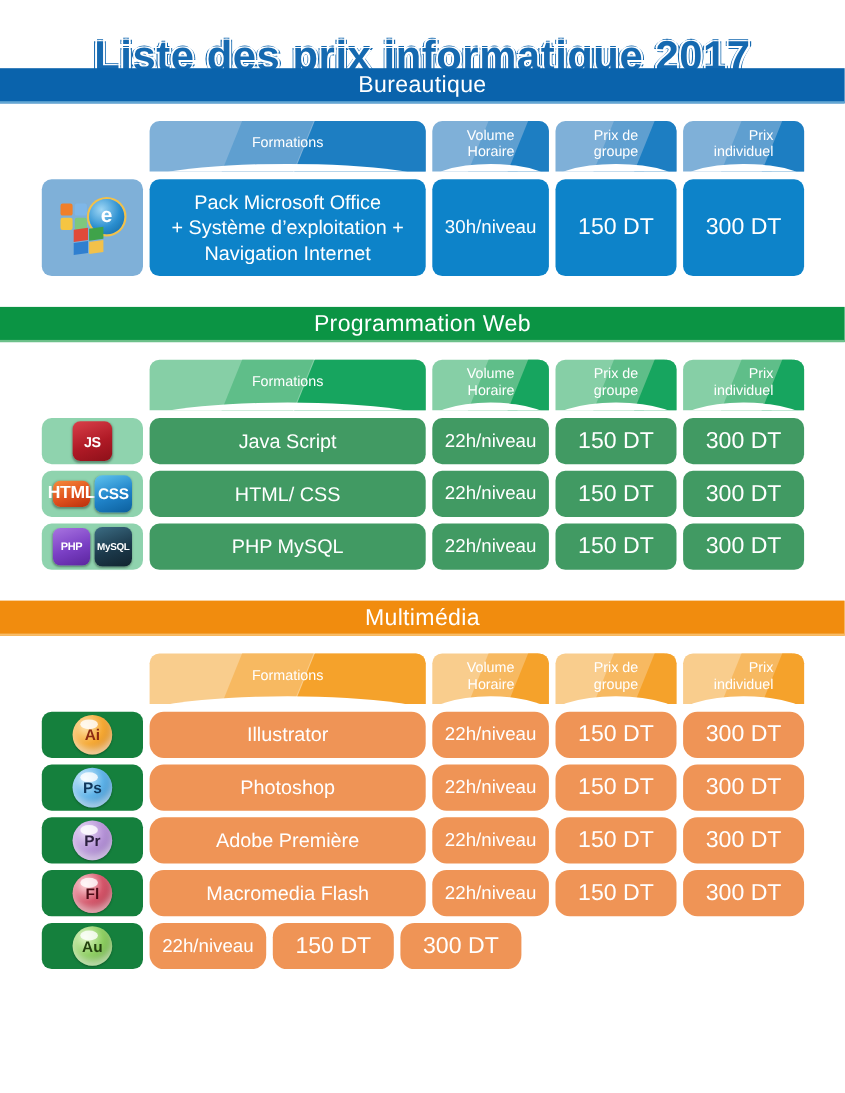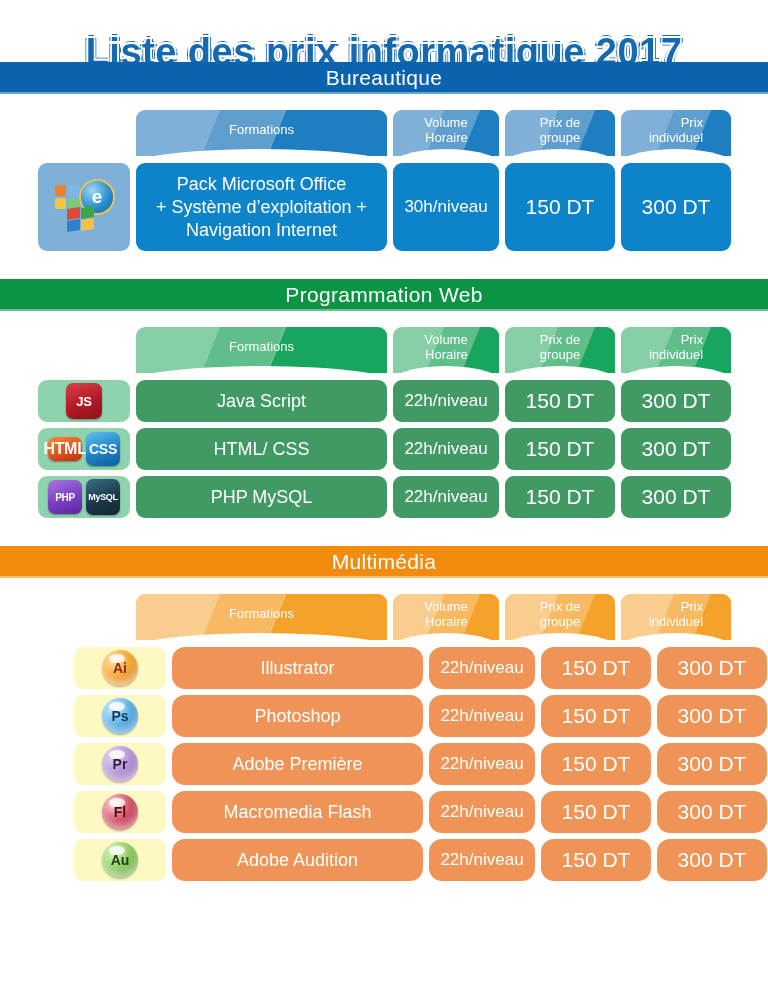--- a/index.html
+++ b/index.html
@@ -142,21 +142,21 @@
   .cell.vol   { font-size: 17px; }
   .cell.price { font-size: 21px; }
   .cell.iconcell { padding: 4px; }
 
   .blue   .cell:not(.iconcell) { background: #0d83c9; }
   .green  .cell:not(.iconcell) { background: #419a63; }
   .orange .cell:not(.iconcell) { background: #ef9456; border-radius: 13px; }
 
   .blue   .cell.iconcell { background: #7fb0d8; }
   .green  .cell.iconcell { background: #8fd3ae; }
-  .orange .cell.iconcell { background: #fef9c3; margin-left: 36px; }
+  .orange .cell.iconcell { background: #15803d; }
 
   
   .badge {
     border-radius: 7px;
     color: #ffffff;
     font-weight: bold;
     display: inline-flex;
     align-items: center;
     justify-content: center;
     box-shadow: 0 1px 2px rgba(0,0,0,0.35);
@@ -426,20 +426,19 @@
       <div class="col-grp cell price">150 DT</div>
       <div class="col-ind cell price">300 DT</div>
     </div>
 
     <div class="row drow orange" style="height:42px">
       <div class="col-icon cell iconcell">
         <div class="sphere au">
             <span>Au</span>
           </div>
       </div>
-      <div class="col-name cell name">Adobe Audition</div>
       <div class="col-vol cell vol">22h/niveau</div>
       <div class="col-grp cell price">150 DT</div>
       <div class="col-ind cell price">300 DT</div>
     </div>
 
   </div>
 </div>
 
 </body></html>

